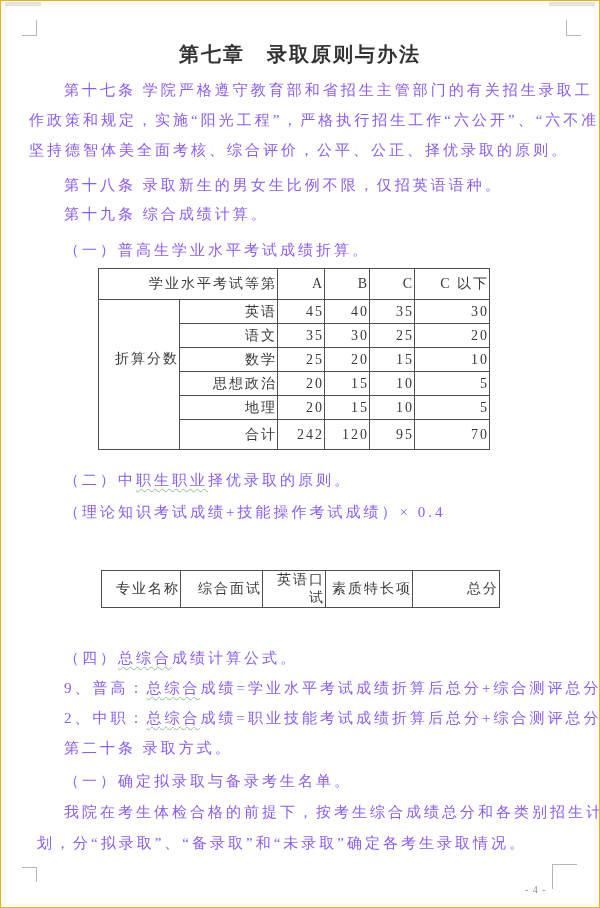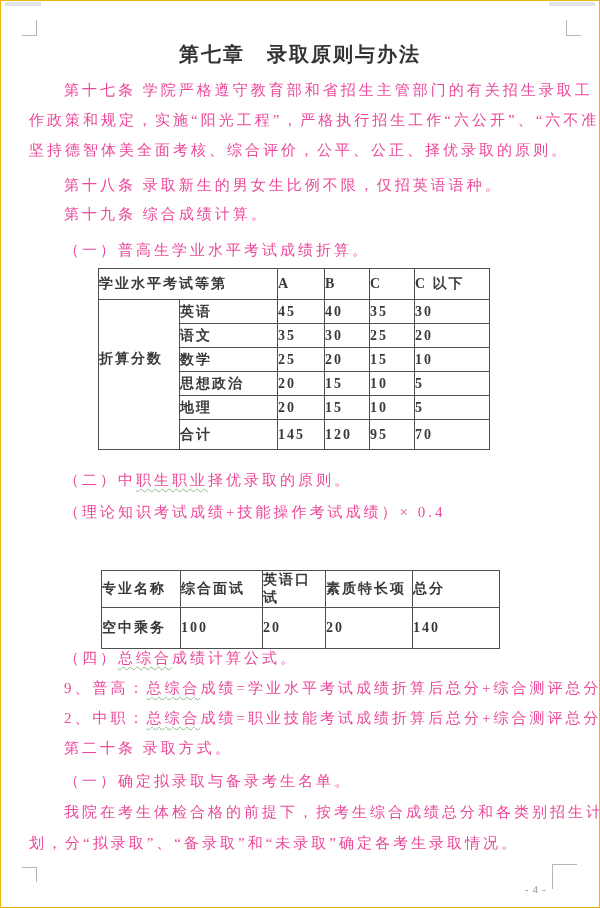--- a/index.html
+++ b/index.html
@@ -11,21 +11,21 @@
     box-sizing:border-box;
     overflow:hidden;
     font-family:"Liberation Serif","DejaVu Serif",serif;
     color:#3a3a3a;
   }
   .line{
     position:absolute;
     font-size:15px;
     letter-spacing:3px;
     white-space:nowrap;
-    color:#ec4899;
+    color:#8b5cf6;
   }
   .title{
     position:absolute;
     left:0;right:0;
     text-align:center;
     font-size:20px;
     font-weight:bold;
     letter-spacing:2px;
     color:#333333;
   }
@@ -38,24 +38,24 @@
   }
   table.doc{
     position:absolute;
     border-collapse:collapse;
     table-layout:fixed;
     font-size:14px;
     color:#3a3a3a;
   }
   table.doc td,table.doc th{
     border:1px solid #4f4f4f;
-    text-align:left;
+    text-align:right;
     vertical-align:middle;
     padding:0;
-    font-weight:bold;
+    font-weight:normal;
     letter-spacing:2px;
     overflow:hidden;
   }
   .shift-up{display:inline-block;transform:translateY(-16px);}
   .crop{position:absolute;}
   .crop.tl{left:21px;top:19px;width:14px;height:15px;border-right:1px solid #b5b5b5;border-bottom:1px solid #b5b5b5;}
   .crop.tr{left:565px;top:19px;width:14px;height:15px;border-left:1px solid #b5b5b5;border-bottom:1px solid #b5b5b5;}
   .crop.bl{left:21px;top:866px;width:14px;height:14px;border-right:1px solid #b5b5b5;border-top:1px solid #b5b5b5;}
   .crop.br{left:551px;top:863px;width:24px;height:24px;border-left:1px solid #b5b5b5;border-top:1px solid #b5b5b5;}
   .edge-artifact{position:absolute;background:#e3e3e3;height:4px;top:1px;}
@@ -140,21 +140,21 @@
     </tr>
     <tr style="height:24px">
       <td>地理</td>
       <td>20</td>
       <td>15</td>
       <td>10</td>
       <td>5</td>
     </tr>
     <tr style="height:30px">
       <td>合计</td>
-      <td>145</td>
+      <td>242</td>
       <td>120</td>
       <td>95</td>
       <td>70</td>
     </tr>
   </tbody>
     </table>
 
   <div class="line" style="left:63px;top:470px"><span>（二）中</span><span class="wavy">职生职业</span><span>择优录取的原则。</span></div>
 
   <div class="line" style="left:63px;top:502px">（理论知识考试成绩+技能操作考试成绩）× 0.4</div>
@@ -168,36 +168,29 @@
         <col style="width:87px">
     </colgroup>
     <tbody>
         <tr style="height:29px">
       <td>专业名称</td>
       <td>综合面试</td>
       <td>英语口试</td>
       <td>素质特长项</td>
       <td>总分</td>
     </tr>
-    <tr style="height:41px">
-      <td>空中乘务</td>
-      <td>100</td>
-      <td>20</td>
-      <td>20</td>
-      <td>140</td>
-    </tr>
   </tbody>
     </table>
 
   <div class="line" style="left:63px;top:648px"><span>（四）</span><span class="wavy">总综合</span><span>成绩计算公式。</span></div>
 
   <div class="line" style="left:63px;top:678px"><span>9、普高：</span><span class="wavy">总综合</span><span>成绩=学业水平考试成绩折算后总分+综合测评总分。</span></div>
 
   <div class="line" style="left:63px;top:708px"><span>2、中职：</span><span class="wavy">总综合</span><span>成绩=职业技能考试成绩折算后总分+综合测评总分。</span></div>
 
   <div class="line" style="left:63px;top:771px">（一）确定拟录取与备录考生名单。</div>
   <div class="line" style="left:63px;top:738px">第二十条 录取方式。</div>
   <div class="line" style="left:63px;top:802px">我院在考生体检合格的前提下，按考生综合成绩总分和各类别招生计</div>
-  <div class="line" style="left:28px;top:833px">划，分“拟录取”、“备录取”和“未录取”确定各考生录取情况。</div>
+  <div class="line" style="left:36px;top:833px">划，分“拟录取”、“备录取”和“未录取”确定各考生录取情况。</div>
 
   <div class="page-num">- 4 -</div>
 
 </div>
 
 </body></html>

